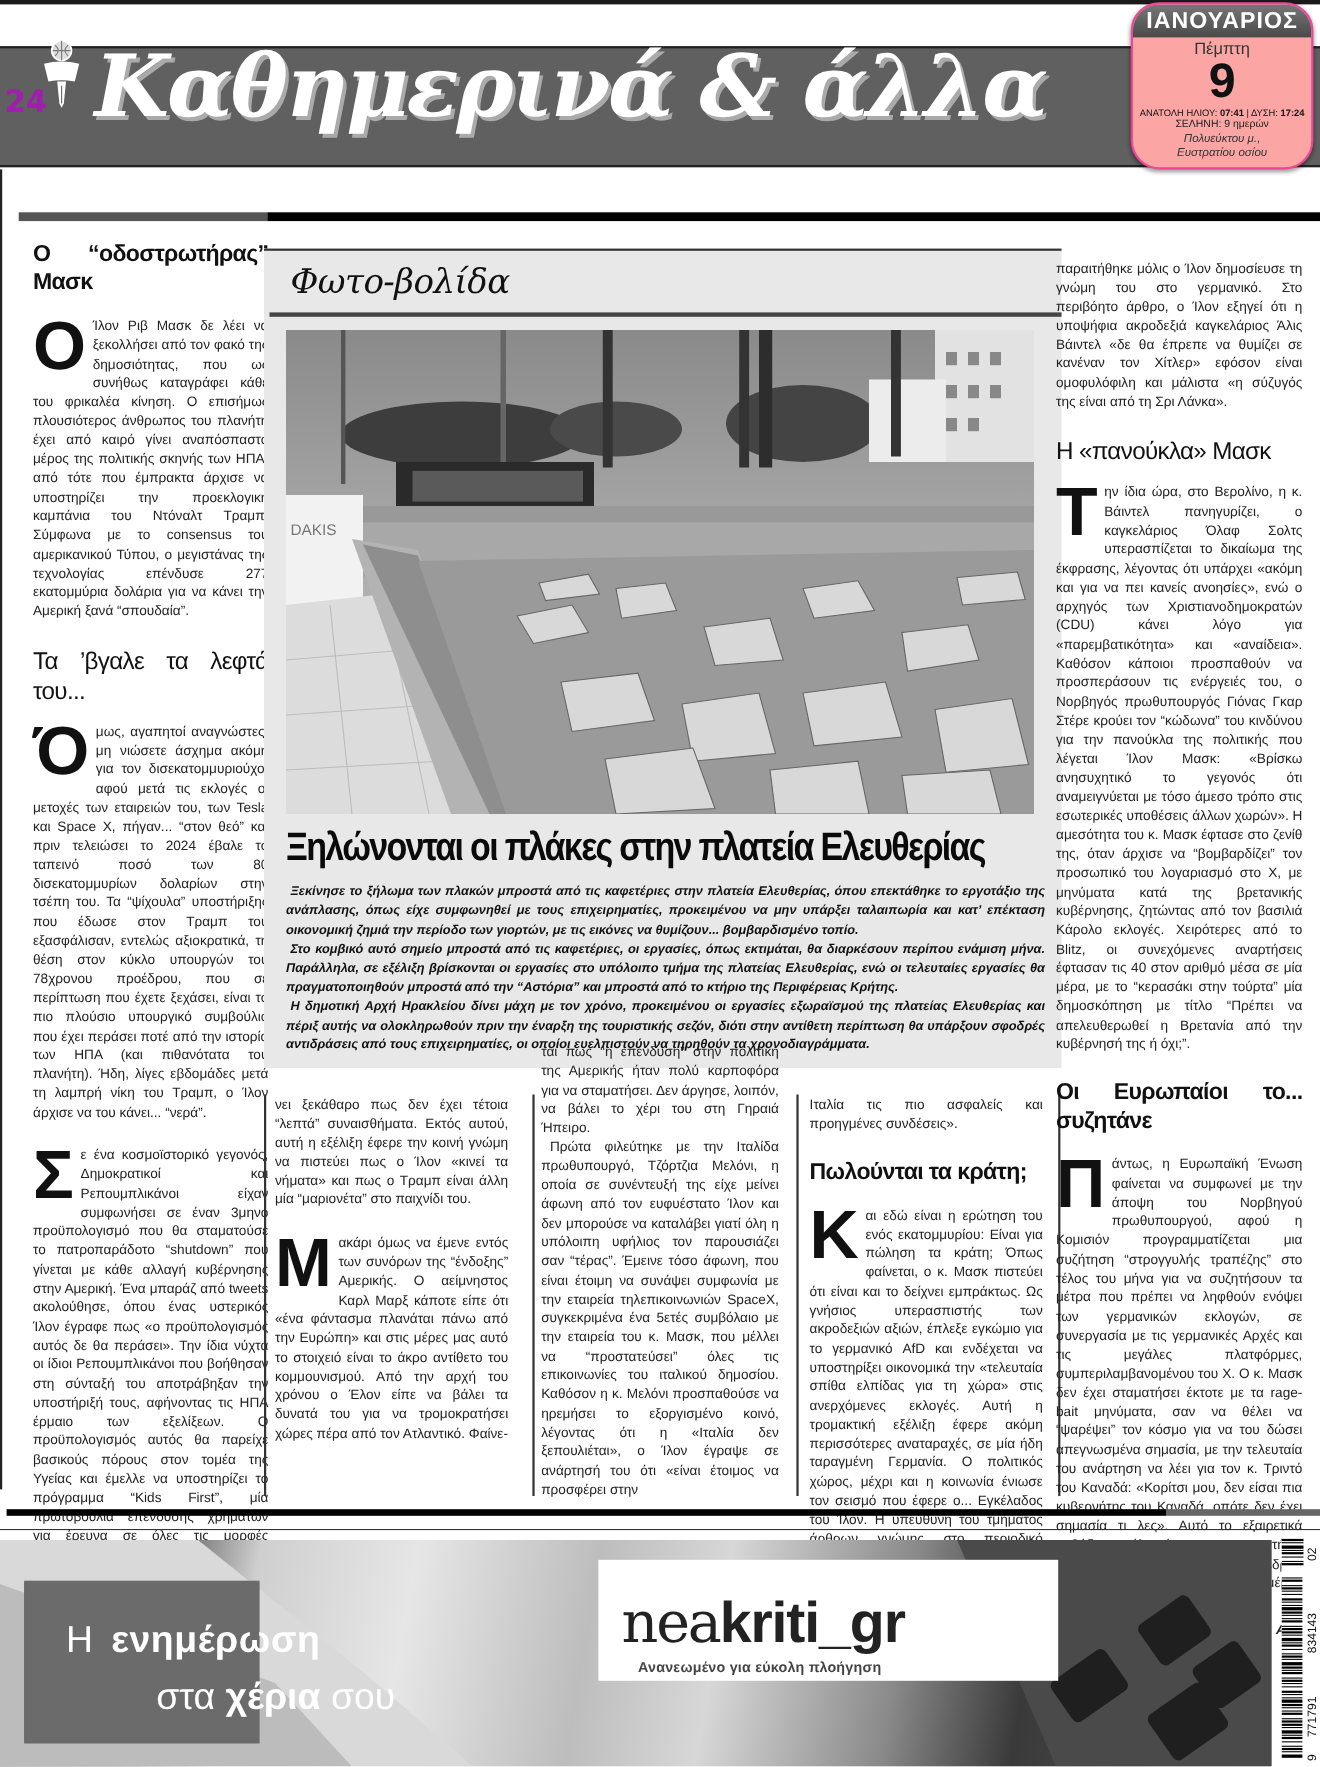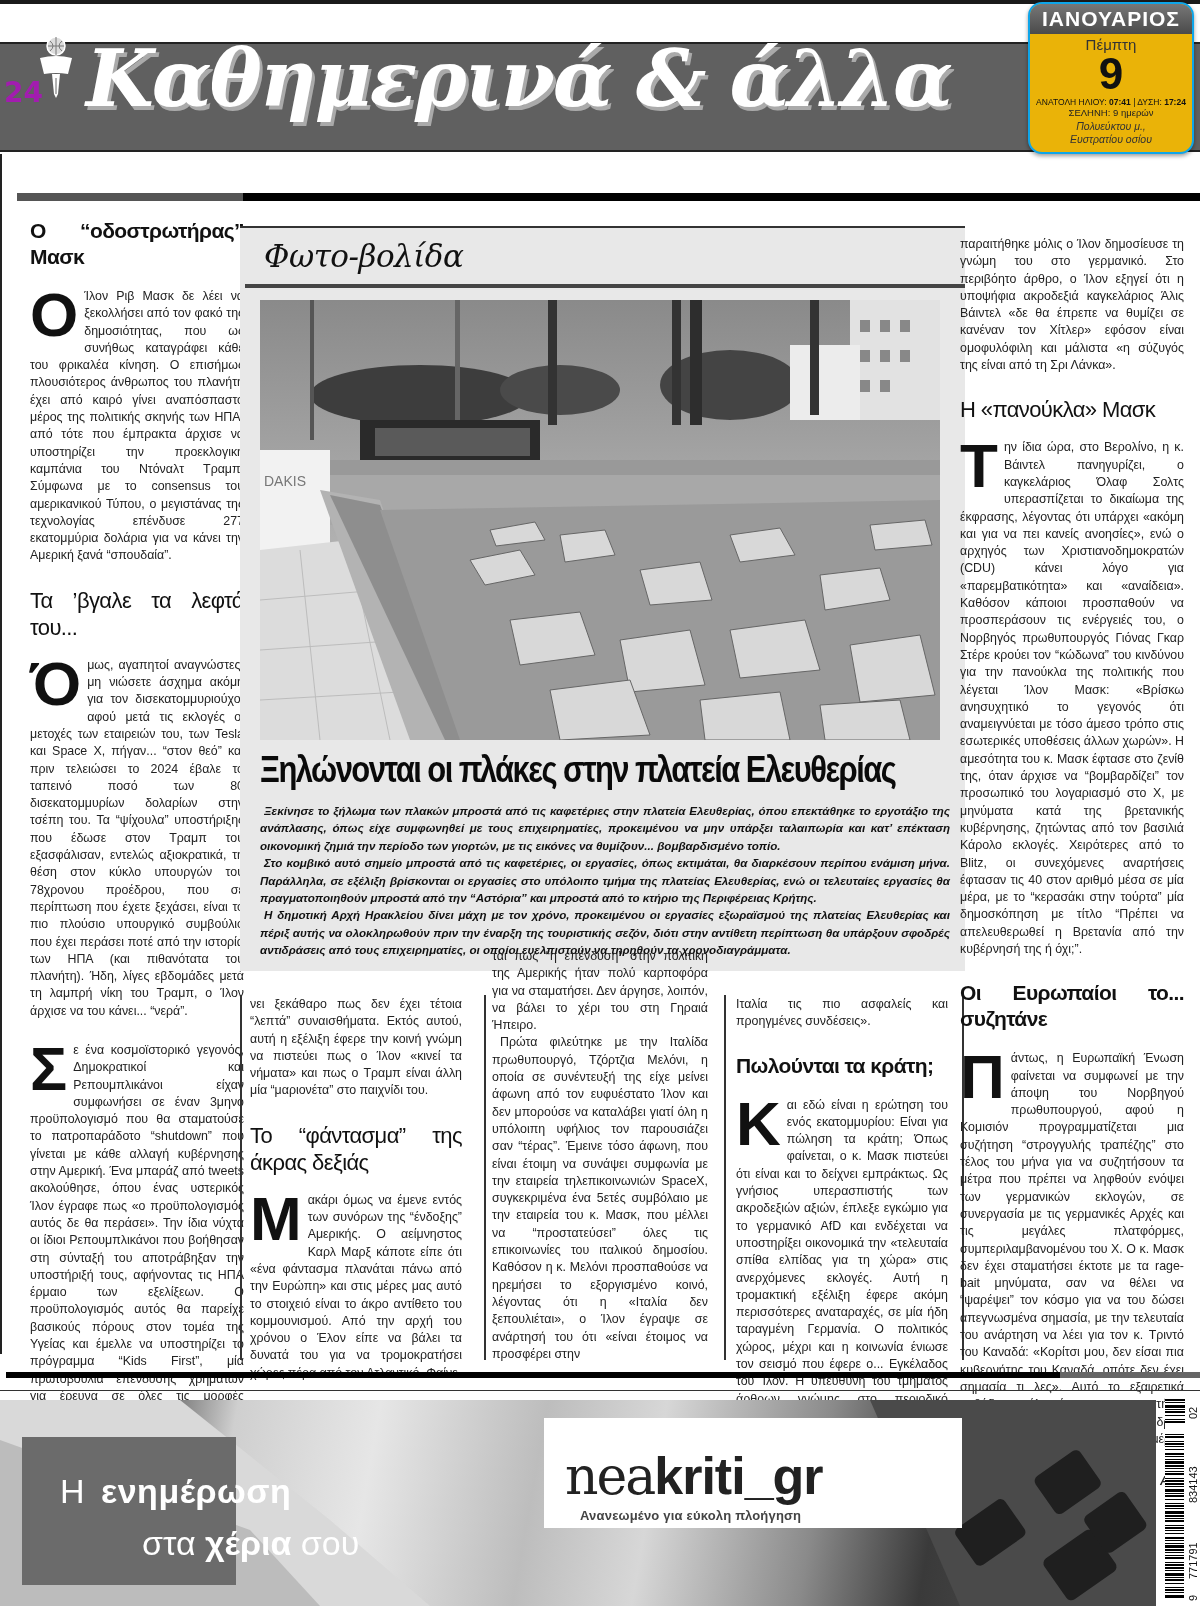--- a/index.html
+++ b/index.html
@@ -6,21 +6,21 @@
   html, body { width: 1200px; height: 1606px; background: #fff; overflow: hidden; }
   body { position: relative; font-family: "DejaVu Sans", sans-serif; color: #1a1a1a; }
 
   
   .top-rule { position: absolute; left: 0; top: 0; width: 1200px; height: 4px; background: #1a1a1a; }
   .masthead { position: absolute; left: 0; top: 42px; width: 1200px; height: 110px; background: #606060; border-top: 2px solid #222; border-bottom: 2px solid #222; }
   .page-number { position: absolute; left: 4px; top: 76px; color: #a21caf; font-family: "DejaVu Sans", sans-serif; font-weight: bold; font-size: 28px; }
   .section-logo { position: absolute; left: 36px; top: 34px; width: 40px; height: 66px; }
   .section-title { position: absolute; left: 86px; top: 40px; color: #fff; font-family: "DejaVu Serif", serif; font-style: italic; font-weight: bold; font-size: 78px; letter-spacing: -2px; text-shadow: 3px 4px 0 #aaa; line-height: 1; }
 
-  .calendar { position: absolute; left: 1028px; top: 2px; width: 166px; height: 152px; background: #eab308; border: 2px solid #0ea5e9; border-radius: 14px; overflow: hidden; text-align: center; box-shadow: 0 2px 4px rgba(0,0,0,.4); }
+  .calendar { position: absolute; left: 1028px; top: 2px; width: 166px; height: 152px; background: #fca5a5; border: 2px solid #ec4899; border-radius: 26px; overflow: hidden; text-align: center; box-shadow: 0 2px 4px rgba(0,0,0,.4); }
   .cal-month { background: linear-gradient(#777,#4a4a4a); color: #fff; font-family: "Liberation Sans", sans-serif; font-weight: bold; font-size: 21px; height: 30px; line-height: 30px; letter-spacing: 1px; }
   .cal-weekday { font-family: "Liberation Sans", sans-serif; font-size: 15px; color: #333; margin-top: 2px; }
   .cal-day { font-family: "Liberation Sans", sans-serif; font-weight: bold; font-size: 44px; line-height: 42px; color: #111; }
   .cal-sun { font-family: "Liberation Sans", sans-serif; font-size: 8.5px; color: #111; white-space: nowrap; margin-top: 2px; }
   .cal-sun b { font-weight: bold; }
   .cal-moon { font-family: "Liberation Sans", sans-serif; font-size: 9.5px; color: #222; }
   .cal-saints { font-family: "Liberation Sans", sans-serif; font-style: italic; font-size: 10.5px; color: #333; line-height: 13px; margin-top: 2px; }
 
   .left-frame { position: absolute; left: 0; top: 154px; width: 2px; height: 1200px; background: #222; }
 
@@ -212,21 +212,20 @@
   </div>
 </div>
 
 <div class="vrule" style="left:240px; top:995px; height:365px;"></div>
 <div class="vrule" style="left:484px; top:995px; height:365px;"></div>
 <div class="vrule" style="left:724px; top:995px; height:365px;"></div>
 <div class="vrule" style="left:962px; top:990px; height:370px;"></div>
 
 <div class="col col-b1">
   <p style="margin-bottom:22px;">νει ξεκάθαρο πως δεν έχει τέτοια “λεπτά” συναισθήματα. Εκτός αυτού, αυτή η εξέλιξη έφερε την κοινή γνώμη να πιστεύει πως ο Ίλον «κινεί τα νήματα» και πως ο Τραμπ είναι άλλη μία “μαριονέτα” στο παιχνίδι του.</p>
-  <div class="hd-light">Το “φάντασμα” της άκρας δεξιάς</div>
   <p><span class="dropcap">Μ</span><span>ακάρι όμως να έμενε εντός των συνόρων της “ένδοξης” Αμερικής. Ο αείμνηστος Καρλ Μαρξ κάποτε είπε ότι «ένα φάντασμα πλανάται πάνω από την Ευρώπη» και στις μέρες μας αυτό το στοιχειό είναι το άκρο αντίθετο του κομμουνισμού. Από την αρχή του χρόνου ο Έλον είπε να βάλει τα δυνατά του για να τρομοκρατήσει χώρες πέρα από τον Ατλαντικό. Φαίνε-</span></p>
 </div>
 
 <div class="col col-b2">
   <p>ται πως “η επένδυση” στην πολιτική της Αμερικής ήταν πολύ καρποφόρα για να σταματήσει. Δεν άργησε, λοιπόν, να βάλει το χέρι του στη Γηραιά Ήπειρο.</p>
   <p class="indent">Πρώτα φιλεύτηκε με την Ιταλίδα πρωθυπουργό, Τζόρτζια Μελόνι, η οποία σε συνέντευξή της είχε μείνει άφωνη από τον ευφυέστατο Ίλον και δεν μπορούσε να καταλάβει γιατί όλη η υπόλοιπη υφήλιος τον παρουσιάζει σαν “τέρας”. Έμεινε τόσο άφωνη, που είναι έτοιμη να συνάψει συμφωνία με την εταιρεία τηλεπικοινωνιών SpaceX, συγκεκριμένα ένα 5ετές συμβόλαιο με την εταιρεία του κ. Μασκ, που μέλλει να “προστατεύσει” όλες τις επικοινωνίες του ιταλικού δημοσίου. Καθόσον η κ. Μελόνι προσπαθούσε να ηρεμήσει το εξοργισμένο κοινό, λέγοντας ότι η «Ιταλία δεν ξεπουλιέται», ο Ίλον έγραψε σε ανάρτησή του ότι «είναι έτοιμος να προσφέρει στην</p>
 </div>
 
 <div class="col col-b3">
   <p style="margin-bottom:22px;">Ιταλία τις πιο ασφαλείς και προηγμένες συνδέσεις».</p>

